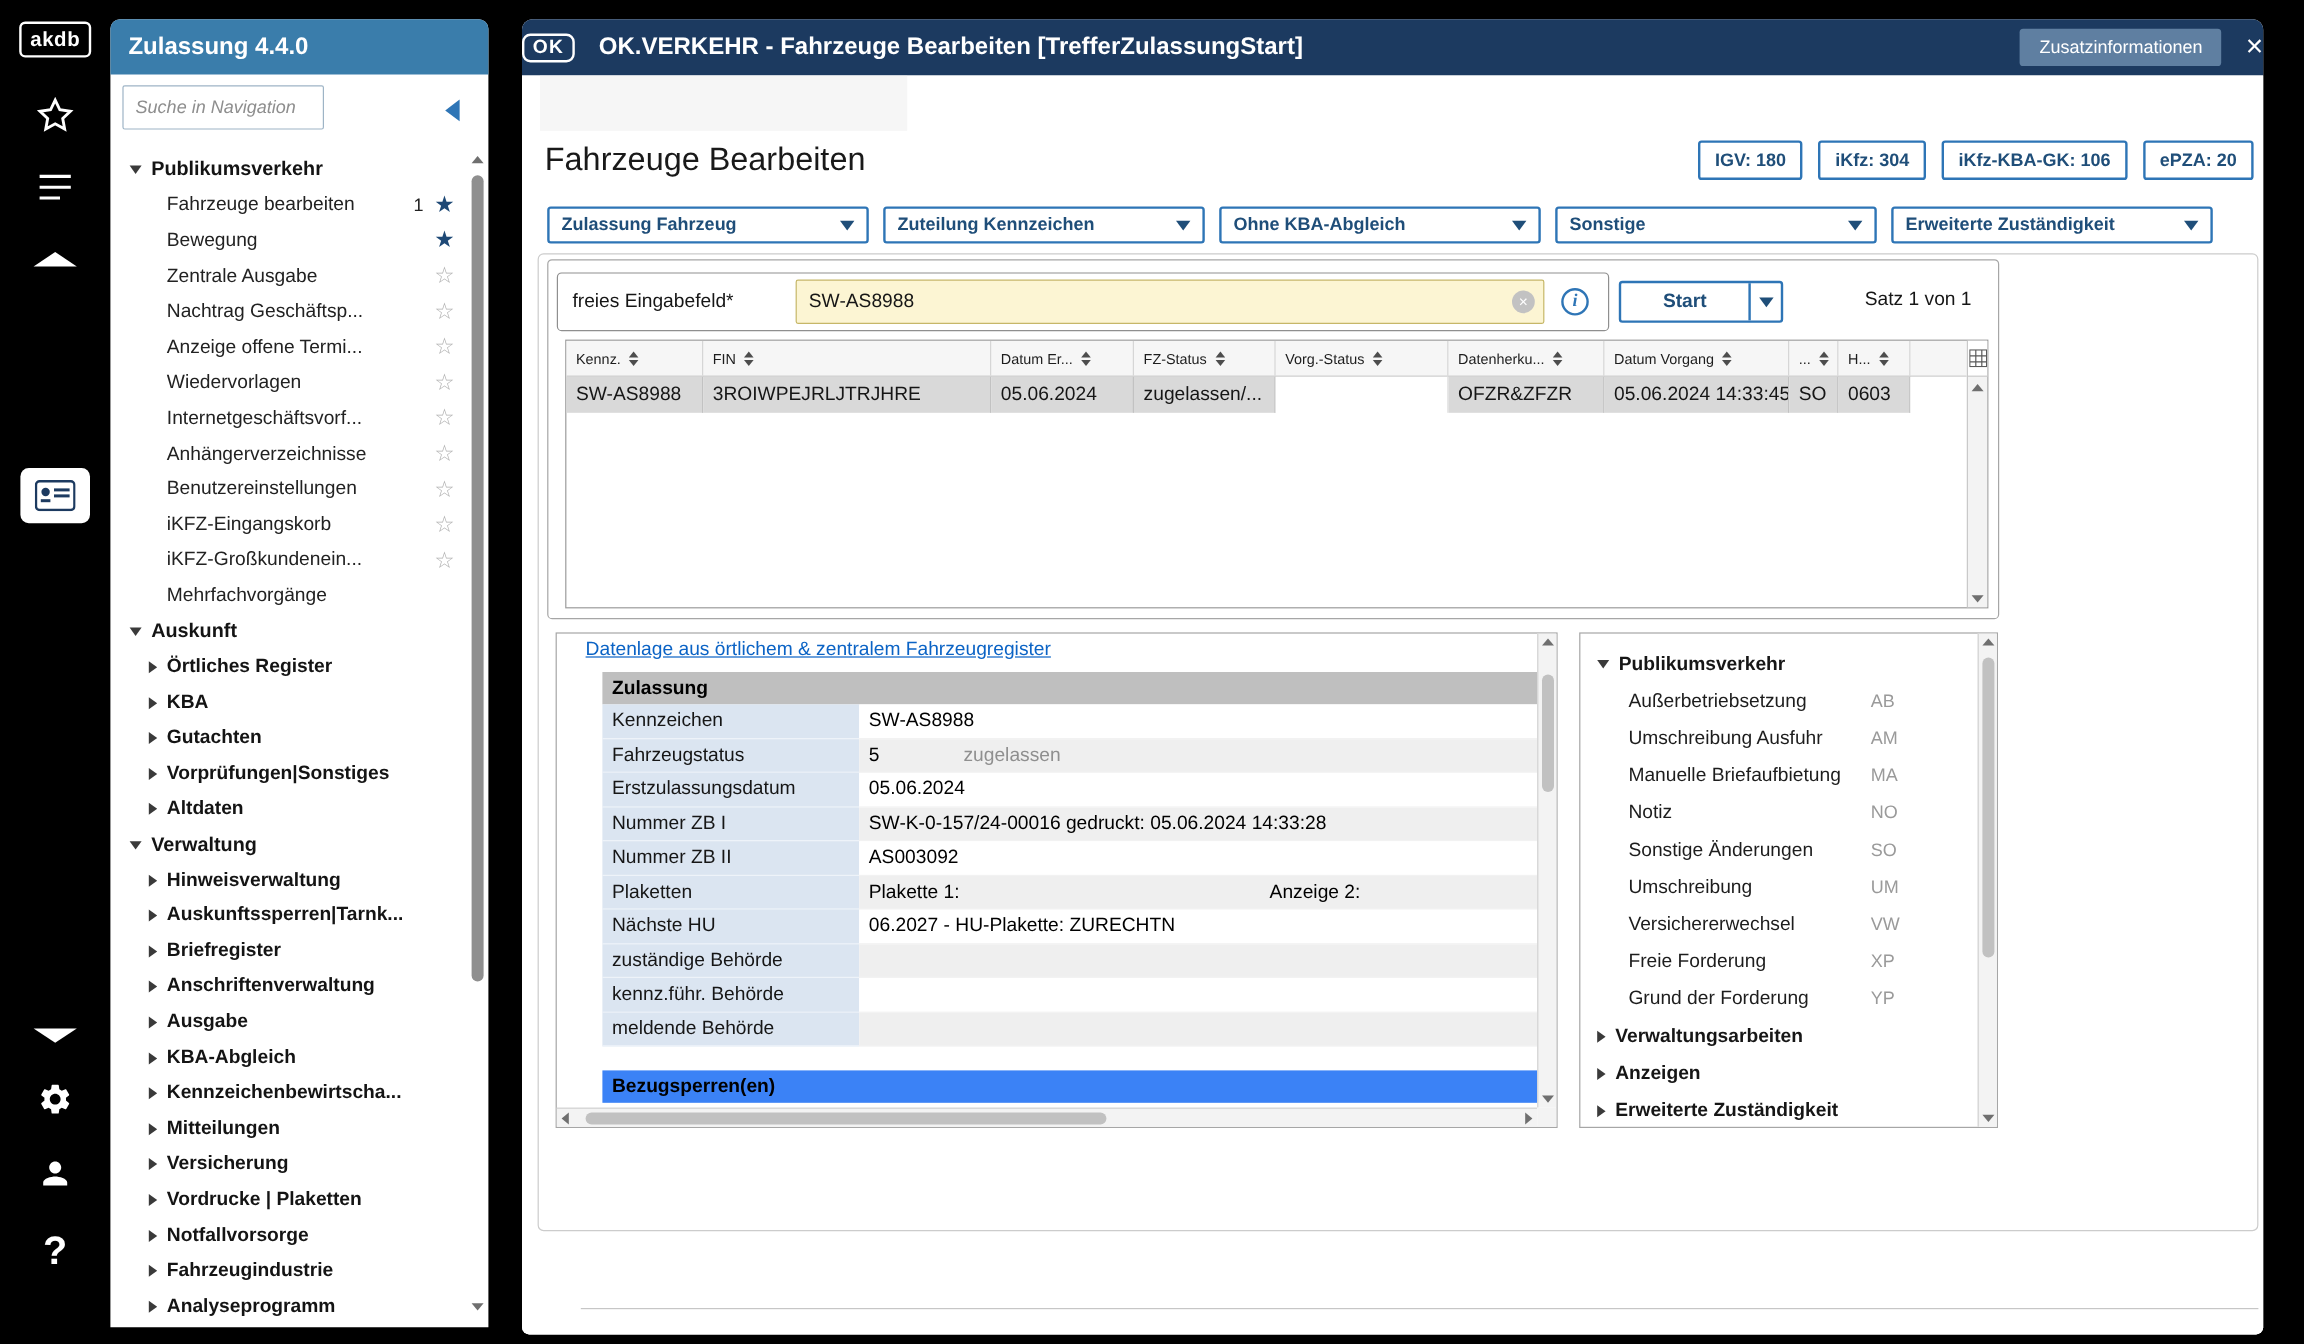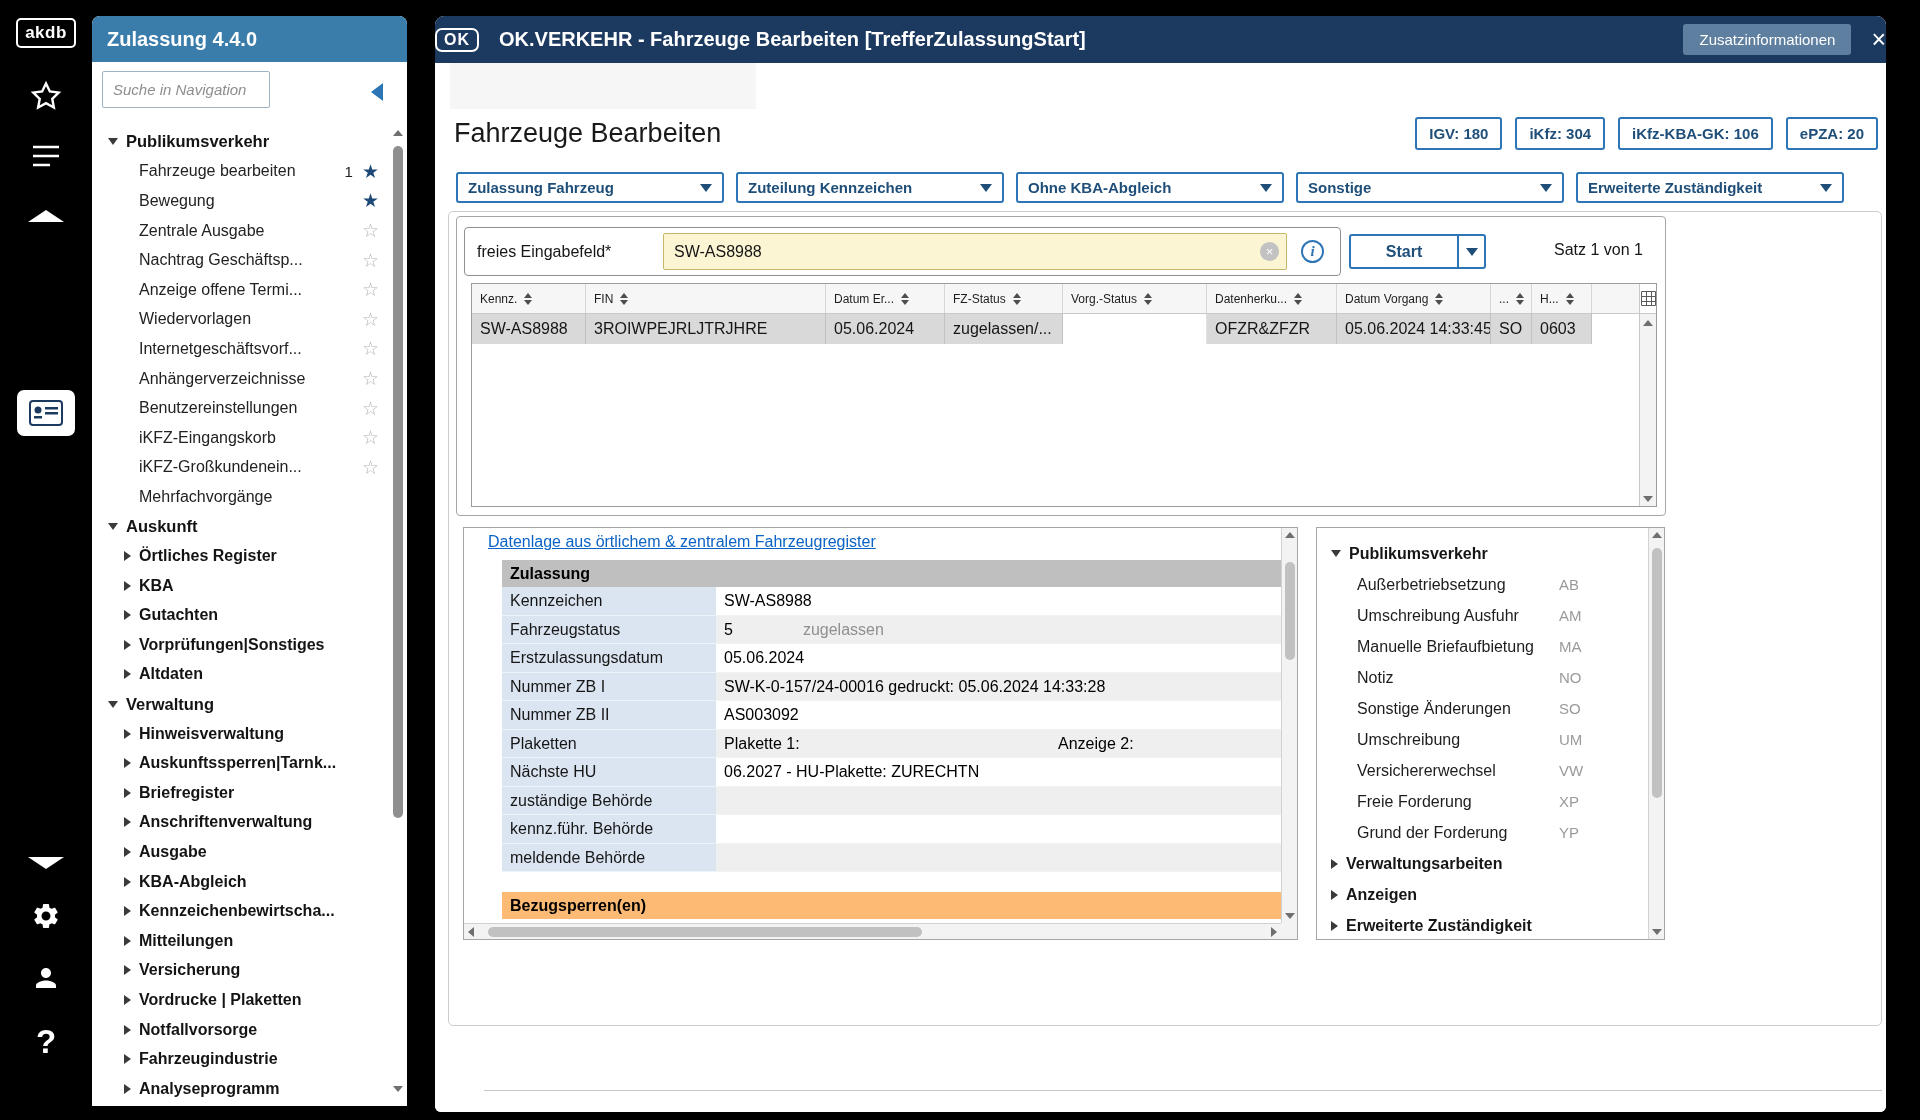--- a/index.html
+++ b/index.html
@@ -102,21 +102,21 @@
   .detail-clip{position:absolute;left:0;top:0;right:16px;bottom:16px;overflow:hidden;}
   .detail-link{position:absolute;left:24px;top:5px;font-size:16px;color:#0b63c5;text-decoration:underline;white-space:nowrap;cursor:pointer;}
   .detail-table{position:absolute;left:14px;top:32px;width:793px;margin-left:24px;}
   .d-section{height:27px;background:#bfbfbf;font-weight:bold;font-size:16px;line-height:27px;padding-left:8px;color:#000;}
   .d-row{display:flex;height:28.5px;}
   .d-label{width:214px;background:#dbe5f1;font-size:16px;line-height:28.5px;padding-left:8px;color:#161616;border-bottom:1px solid #eef3f9;white-space:nowrap;overflow:hidden;}
   .d-value{flex:1;font-size:16px;line-height:28.5px;padding-left:8px;position:relative;background:#fff;border-bottom:1px solid #f2f2f2;white-space:nowrap;overflow:hidden;}
   .d-row.alt .d-value{background:#efefef;}
   .d-hint{color:#8f8f8f;margin-left:70px;}
   .d-val2{position:absolute;left:342px;}
-  .d-next{margin-top:20px;height:27px;background:#fdba74;font-weight:bold;font-size:16px;line-height:27px;padding-left:8px;color:#000;}
+  .d-next{margin-top:20px;height:27px;background:#3b82f6;font-weight:bold;font-size:16px;line-height:27px;padding-left:8px;color:#000;}
   .v-scroll{position:absolute;right:0;top:0;bottom:16px;width:16px;background:#f3f3f3;border-left:1px solid #d2d2d2;}
   .v-scroll .sb-up{position:absolute;top:4px;left:3px;}
   .v-scroll .sb-down{position:absolute;bottom:4px;left:3px;}
   .vs-thumb{position:absolute;left:3px;width:10px;border-radius:5px;background:#c1c1c1;cursor:pointer;}
   .h-scroll{position:absolute;left:0;right:16px;bottom:0;height:16px;background:#f3f3f3;border-top:1px solid #d2d2d2;}
   .h-scroll .sb-left{position:absolute;left:4px;top:3px;}
   .h-scroll .sb-right{position:absolute;right:4px;top:3px;}
   .hs-thumb{position:absolute;left:24px;top:3px;width:434px;height:10px;border-radius:5px;background:#c1c1c1;cursor:pointer;}
   .scroll-corner{position:absolute;right:0;bottom:0;width:16px;height:16px;background:#f3f3f3;}
 

